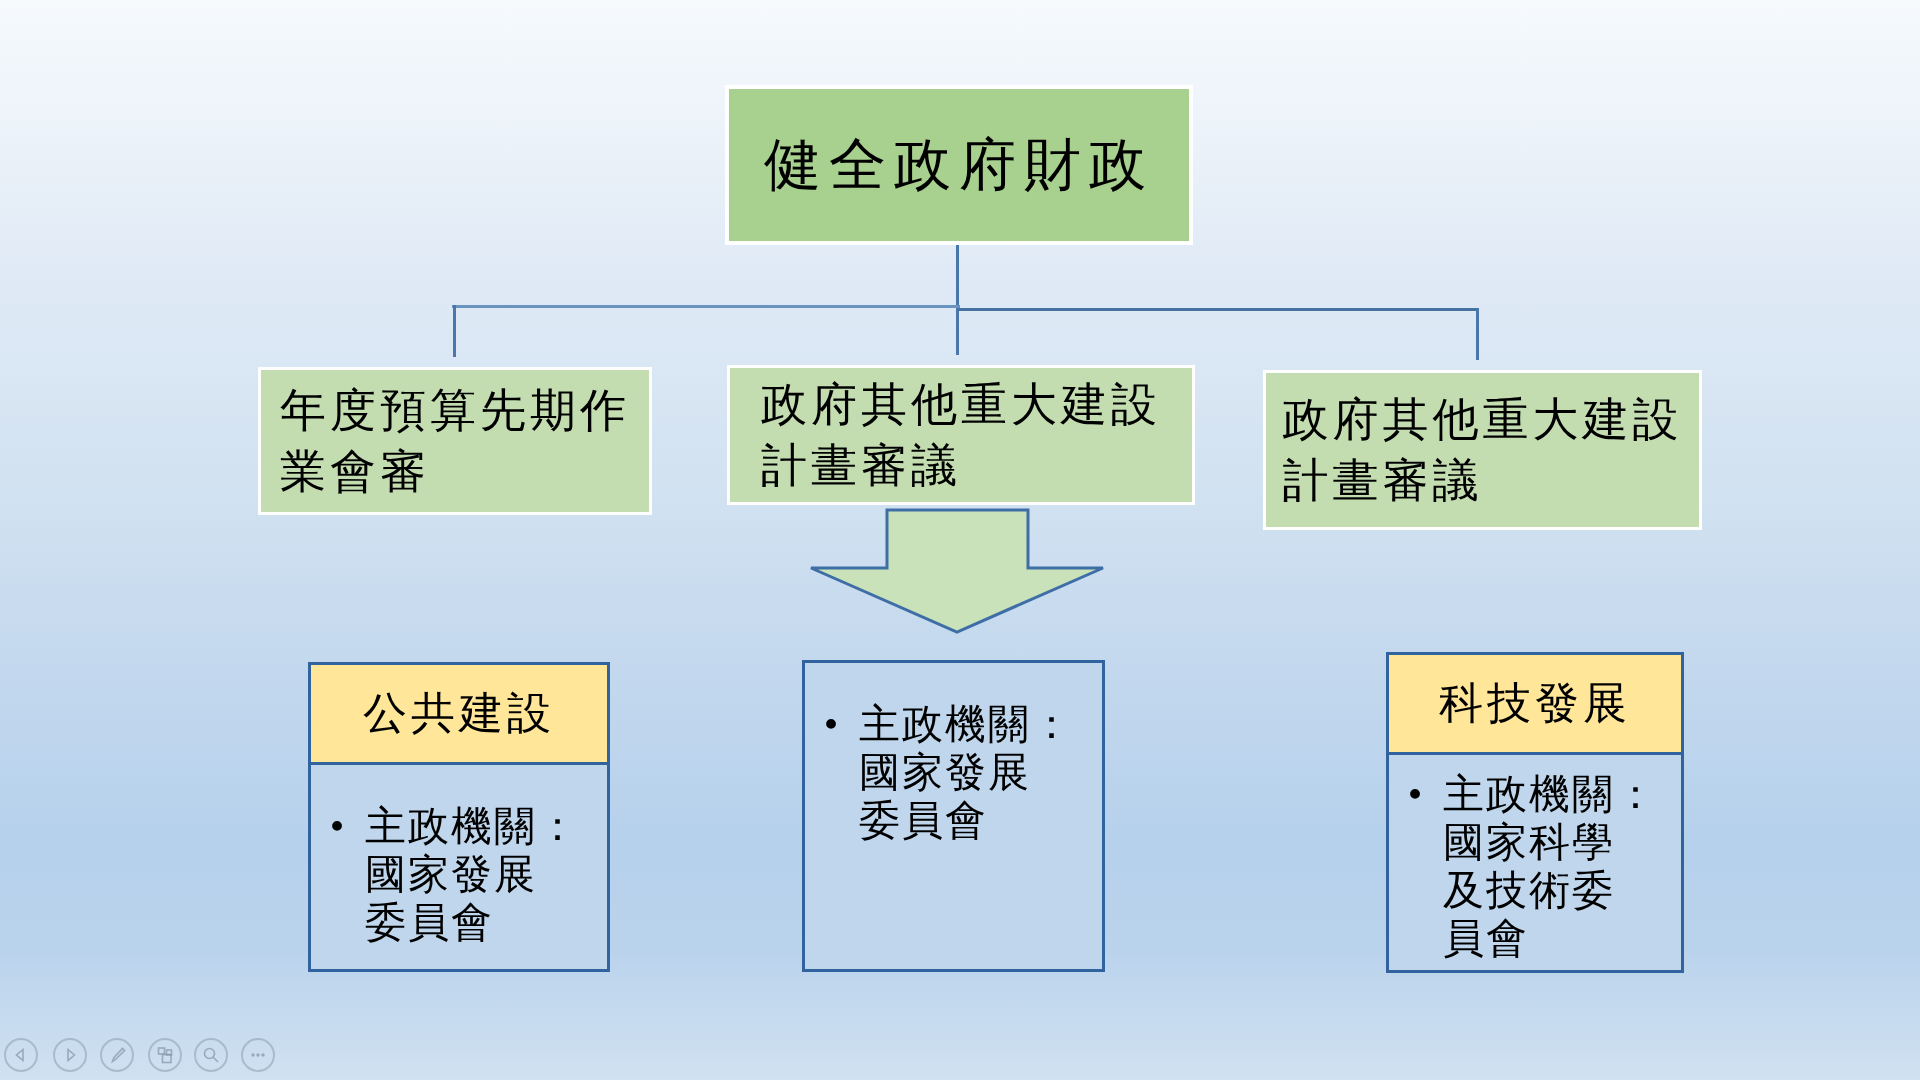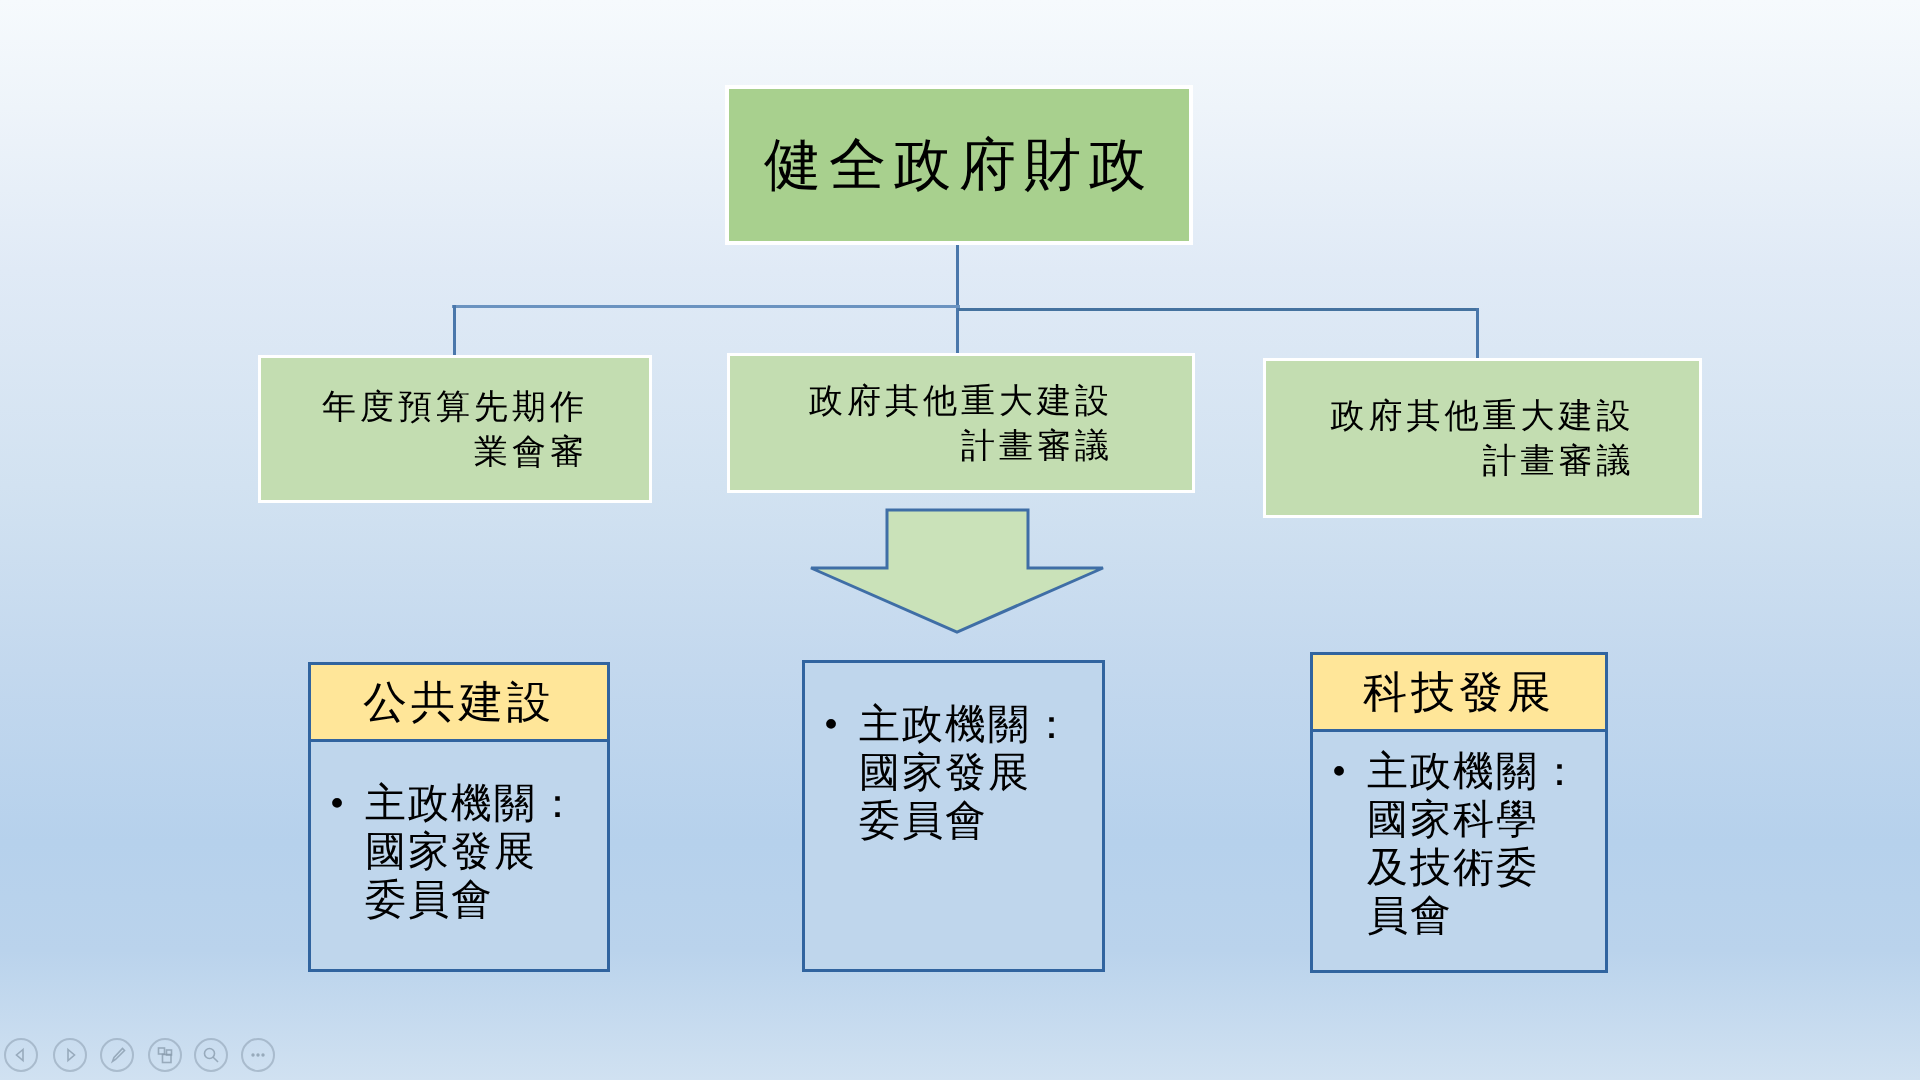--- a/index.html
+++ b/index.html
@@ -30,57 +30,58 @@
   .conn-h-right  { left: 958px;  top: 308px; width: 521px; height: 3px;  background: #45729f; }
   .conn-left-v   { left: 453px;  top: 305px; width: 3px;   height: 52px;  background: #4a77ab; }
   .conn-right-v  { left: 1476px; top: 308px; width: 3px;   height: 52px;  background: #4a77ab; }
 
   
   .gbox {
     position: absolute;
     display: flex;
     align-items: center;
     justify-content: center;
-    text-align: right;
+    text-align: left;
     white-space: pre-line;
   }
   .root-box {
     left: 725px; top: 85px; width: 468px; height: 160px;
     background: #a8d08e;
     border: 4px solid #ffffff;
     font-size: 57px;
     letter-spacing: 8px;
   }
   .review-box {
     background: #c3ddb1;
     border: 3px solid #ffffff;
-    font-size: 34px;
+    font-size: 46px;
     letter-spacing: 4px;
     line-height: 1.32;
+    margin-top: 12px;
   }
   .review-left  { left: 258px;  top: 355px; width: 394px; height: 148px; }
   .review-mid   { left: 727px;  top: 353px; width: 468px; height: 140px; }
   .review-right { left: 1263px; top: 358px; width: 439px; height: 160px; }
 
   
   .down-arrow { position: absolute; left: 806px; top: 506px; }
 
   
   .card {
     position: absolute;
     border: 3px solid #31649f;
     background: #bfd6ec;
     display: flex;
     flex-direction: column;
   }
   .card-1 { left: 308px;  top: 662px; width: 302px; height: 310px; }
   .card-2 { left: 802px;  top: 660px; width: 303px; height: 312px; }
-  .card-3 { left: 1310px; top: 652px; width: 298px; height: 321px; justify-content: space-between; }
+  .card-3 { left: 1386px; top: 652px; width: 298px; height: 321px; justify-content: space-between; }
   .card-header {
-    height: 77px;
+    height: 100px;
     flex: none;
     background: #ffe699;
     border-bottom: 3px solid #31649f;
     display: flex;
     align-items: center;
     justify-content: center;
     font-size: 44px;
     letter-spacing: 4px;
   }
   .card-body {

